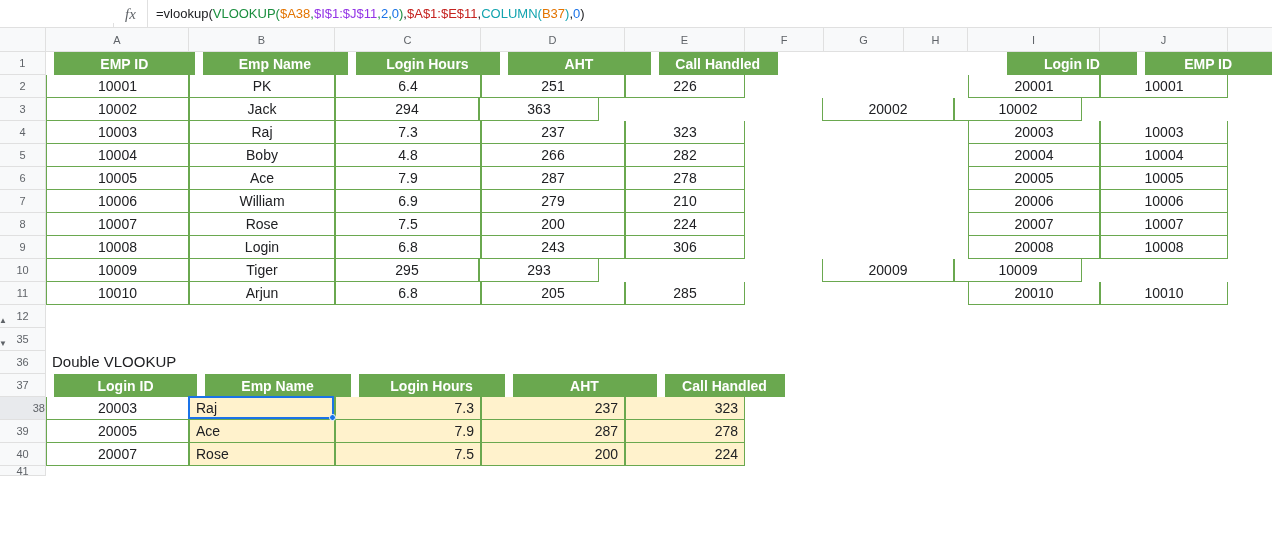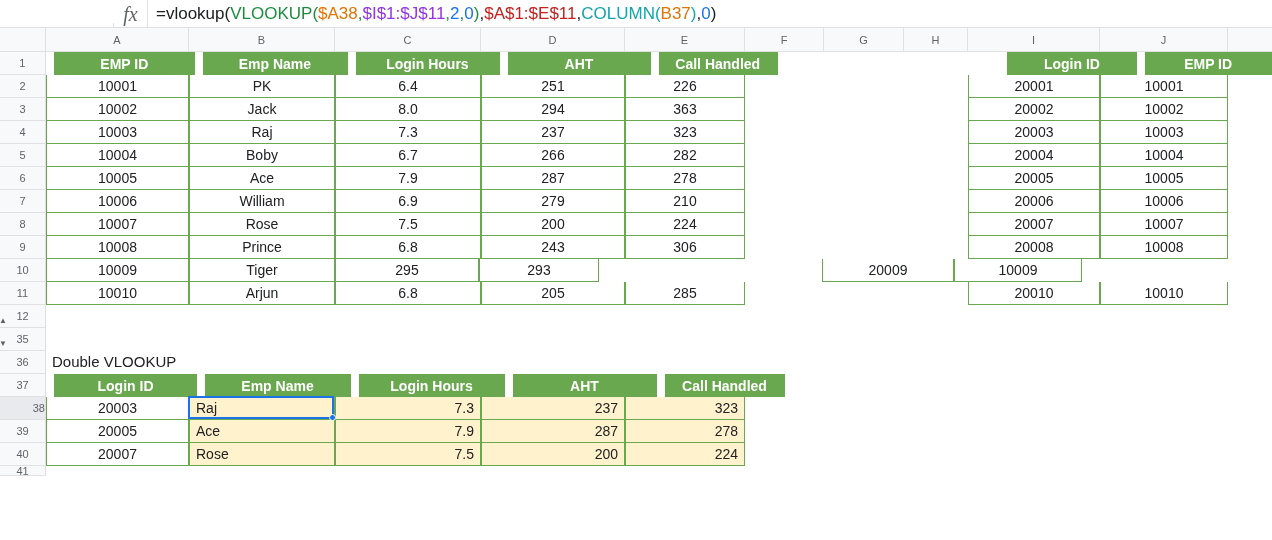--- a/index.html
+++ b/index.html
@@ -1,22 +1,22 @@
 <!DOCTYPE html>
 <html><head>
 <meta charset="utf-8">
 <style>
   * { box-sizing: border-box; }
   html, body { margin:0; padding:0; font-family: Arial, sans-serif; font-size:13px; color:#202124; background:#fff; }
   .app { width:1272px; height:540px; position:relative; }
   .formula-bar { height:28px; display:flex; align-items:center; border-bottom:1px solid #e0e0e0; }
   .name-box { width:114px; height:28px; display:flex; align-items:center; padding:0 6px 0 2px; border-right:1px solid #e0e0e0; font-size:13px; color:#3c4043; justify-content:space-between;margin-top:47px; }
   .name-box .dd { color:#5f6368; font-size:9px; }
-  .fx { width:34px; text-align:center; color:#5f6368; font-style:italic; font-family: "Times New Roman", serif; font-size:20px; border-right:1px solid #e0e0e0; height:28px; line-height:28px;}
-  .formula-text { flex:1; padding:0 8px; font-size:17px; white-space:nowrap; }
+  .fx { width:34px; text-align:center; color:#5f6368; font-style:italic; font-family: "Times New Roman", serif; font-size:15px; border-right:1px solid #e0e0e0; height:28px; line-height:28px;}
+  .formula-text { flex:1; padding:0 8px; font-size:13px; white-space:nowrap; }
   .t-black{color:#202124}.t-green{color:#1a8e3e}.t-orange{color:#e37400}.t-blue{color:#1a73e8}.t-pink{color:#c5221f}.t-teal{color:#12a4af}.t-purple{color:#9334e6}
 
   .grid { position:relative; }
   .col-headers { display:flex; height:24px; border-bottom:1px solid #e0e0e0; background:#f8f9fa; }
   .row-head-spacer { width:46px; border-right:1px solid #e0e0e0; background:#f8f9fa; }
   .ch { text-align:center; font-size:11px; color:#5f6368; line-height:24px; border-right:1px solid #e0e0e0; }
   .rows { }
   .row { display:flex; height:23px; }
   .row .rh { width:46px; text-align:center; font-size:11px; color:#5f6368; line-height:23px; background:#f8f9fa; border-right:1px solid #e0e0e0; border-bottom:1px solid #e0e0e0; position:relative;}
   .row .rh.sel { background:#e8eaed;text-align:right; }
@@ -89,21 +89,20 @@
           <div class="cell wF "></div>
           <div class="cell wG "></div>
           <div class="cell wH "></div>
           <div class="cell wI gcell firstcol">20001</div>
           <div class="cell wJ gcell">10001</div>
         </div>
         <div class="row">
           <div class="rh">3</div>
           <div class="cell wA gcell firstcol">10002</div>
           <div class="cell wB gcell">Jack</div>
-          <div class="cell wC gcell">8.0</div>
           <div class="cell wD gcell">294</div>
           <div class="cell wE gcell">363</div>
           <div class="cell wF "></div>
           <div class="cell wG "></div>
           <div class="cell wH "></div>
           <div class="cell wI gcell firstcol">20002</div>
           <div class="cell wJ gcell">10002</div>
         </div>
         <div class="row">
           <div class="rh">4</div>
@@ -115,21 +114,21 @@
           <div class="cell wF "></div>
           <div class="cell wG "></div>
           <div class="cell wH "></div>
           <div class="cell wI gcell firstcol">20003</div>
           <div class="cell wJ gcell">10003</div>
         </div>
         <div class="row">
           <div class="rh">5</div>
           <div class="cell wA gcell firstcol">10004</div>
           <div class="cell wB gcell">Boby</div>
-          <div class="cell wC gcell">6.7</div>
+          <div class="cell wC gcell">4.8</div>
           <div class="cell wD gcell">266</div>
           <div class="cell wE gcell">282</div>
           <div class="cell wF "></div>
           <div class="cell wG "></div>
           <div class="cell wH "></div>
           <div class="cell wI gcell firstcol">20004</div>
           <div class="cell wJ gcell">10004</div>
         </div>
         <div class="row">
           <div class="rh">6</div>
@@ -166,21 +165,21 @@
           <div class="cell wE gcell">224</div>
           <div class="cell wF "></div>
           <div class="cell wG "></div>
           <div class="cell wH "></div>
           <div class="cell wI gcell firstcol">20007</div>
           <div class="cell wJ gcell">10007</div>
         </div>
         <div class="row">
           <div class="rh">9</div>
           <div class="cell wA gcell firstcol">10008</div>
-          <div class="cell wB gcell">Prince</div>
+          <div class="cell wB gcell">Login</div>
           <div class="cell wC gcell">6.8</div>
           <div class="cell wD gcell">243</div>
           <div class="cell wE gcell">306</div>
           <div class="cell wF "></div>
           <div class="cell wG "></div>
           <div class="cell wH "></div>
           <div class="cell wI gcell firstcol">20008</div>
           <div class="cell wJ gcell">10008</div>
         </div>
         <div class="row">

